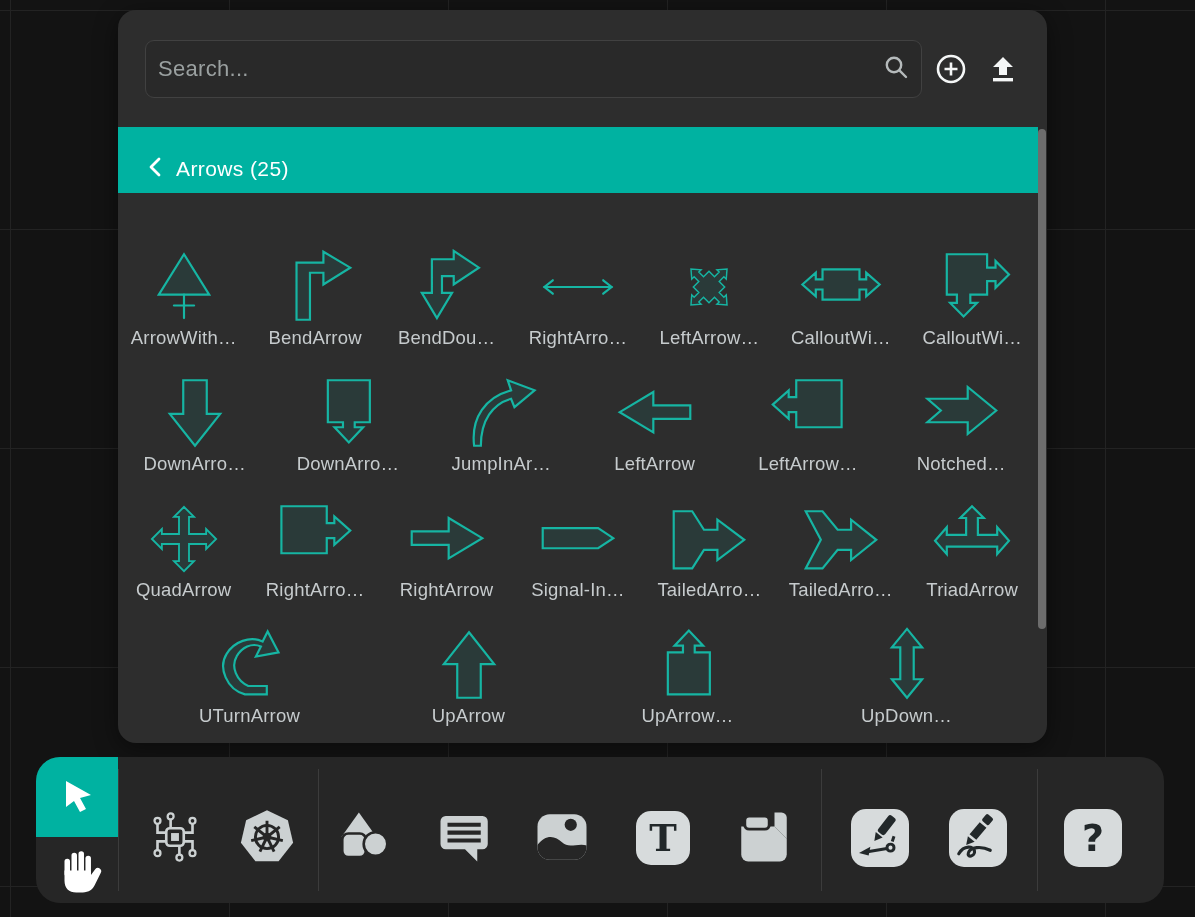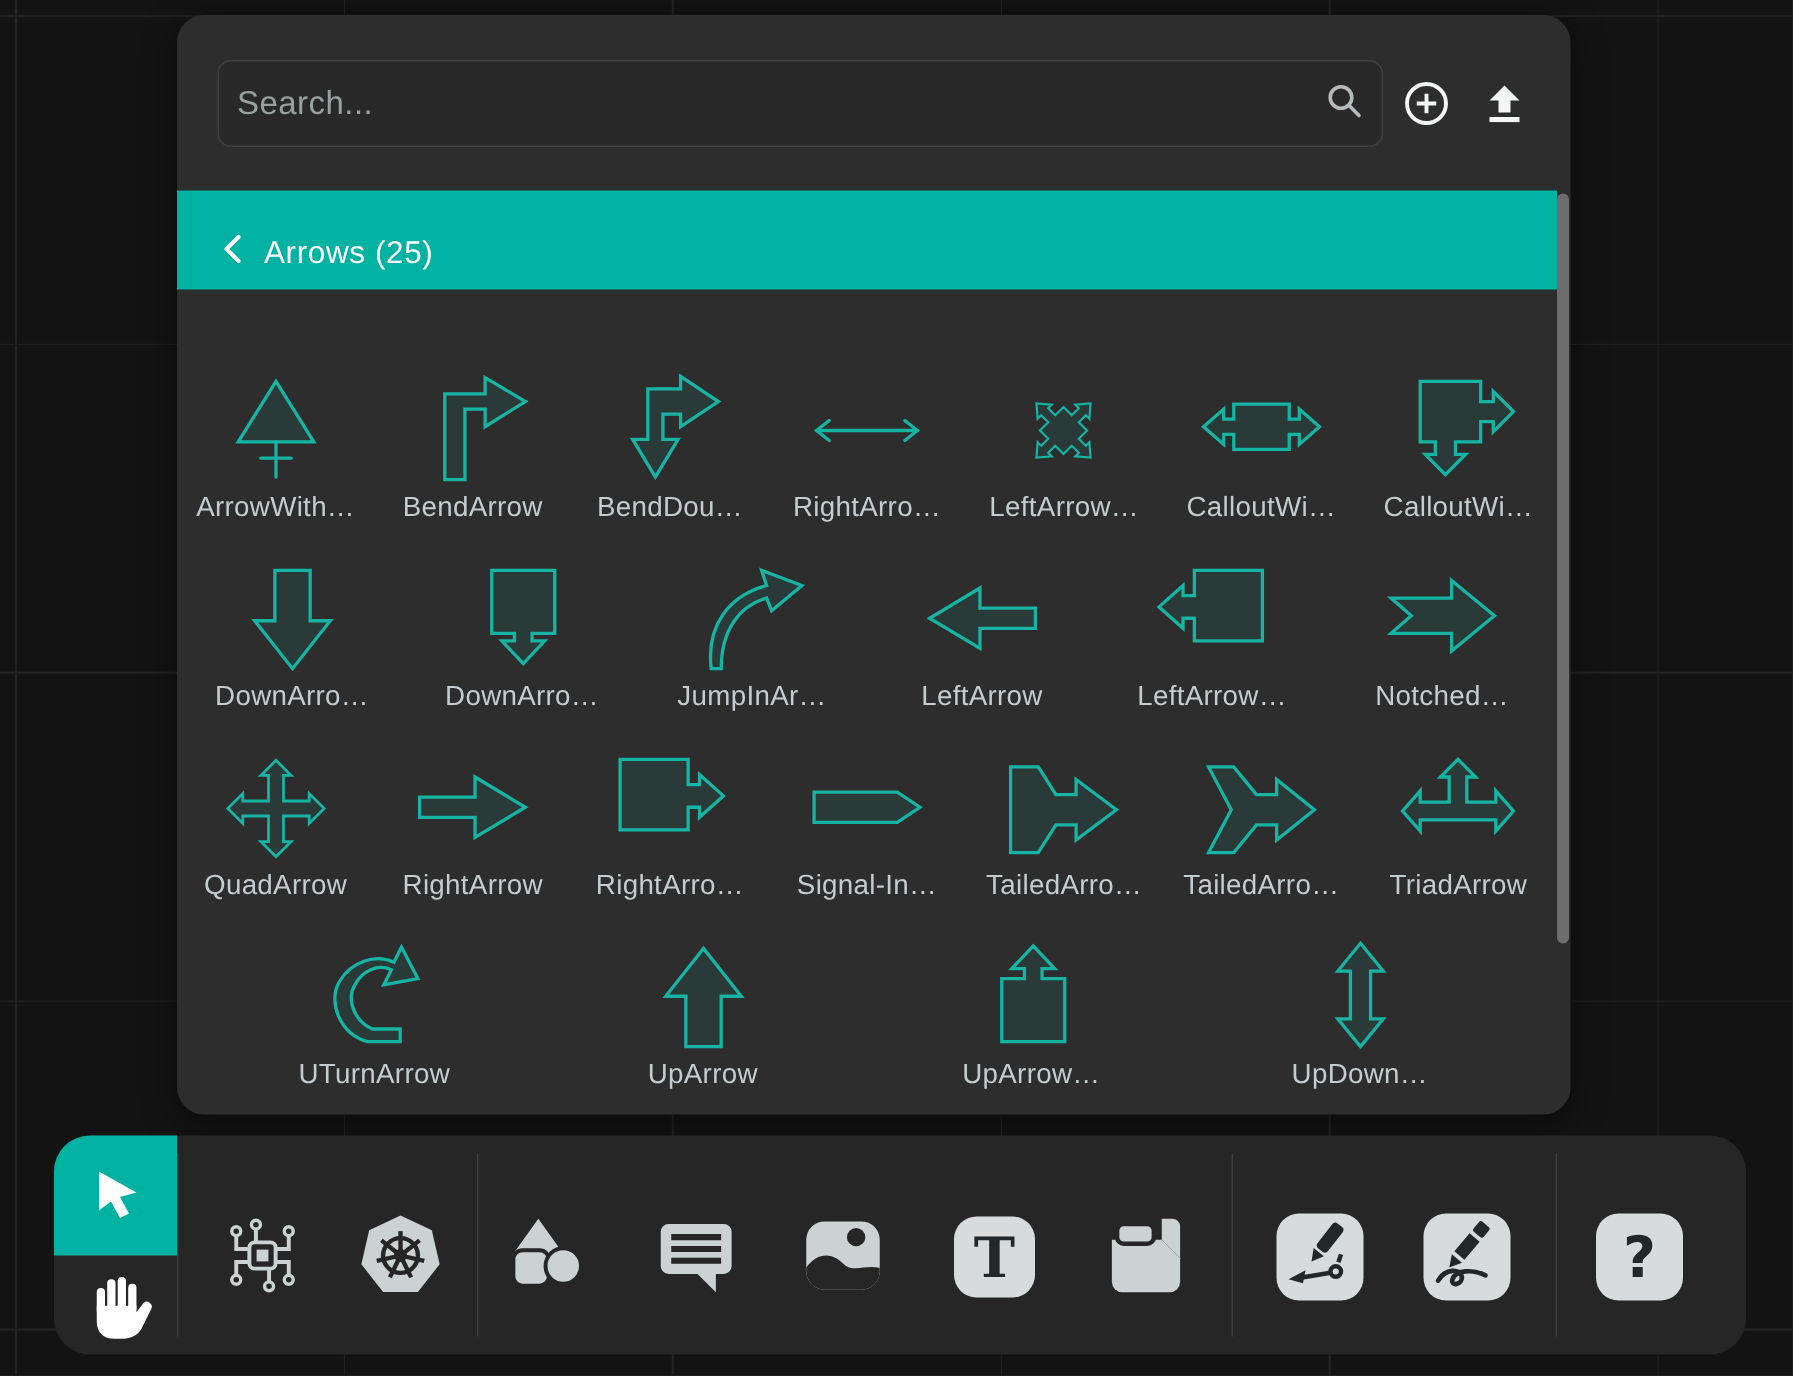--- a/index.html
+++ b/index.html
@@ -269,32 +269,32 @@
               <g transform="translate(50,45) scale(0.85) translate(-50,-50)">
                 <polygon points="50,5 64,19 57,19 57,43 81,43 81,36 95,50 81,64 81,57 57,57 57,81 64,81 50,95 36,81 43,81 43,57 19,57 19,64 5,50 19,36 19,43 43,43 43,19 36,19"></polygon>
               </g>
             </svg>
         </div>
         <div class="lbl">QuadArrow</div>
       </div>
       <div class="cell">
         <div class="icon-box">
           <svg class="sh" width="84" height="76" viewBox="0 0 100 90">
+              <polygon points="10,6 64,6 64,26 73,26 73,18 92,35 73,52 73,44 64,44 64,62 10,62"></polygon>
+            </svg>
+        </div>
+        <div class="lbl">RightArro…</div>
+      </div>
+      <div class="cell">
+        <div class="icon-box">
+          <svg class="sh" width="84" height="76" viewBox="0 0 100 90">
               <polygon points="8,36 52,36 52,20 92,44 52,68 52,52 8,52"></polygon>
             </svg>
         </div>
         <div class="lbl">RightArrow</div>
-      </div>
-      <div class="cell">
-        <div class="icon-box">
-          <svg class="sh" width="84" height="76" viewBox="0 0 100 90">
-              <polygon points="10,6 64,6 64,26 73,26 73,18 92,35 73,52 73,44 64,44 64,62 10,62"></polygon>
-            </svg>
-        </div>
-        <div class="lbl">RightArro…</div>
       </div>
       <div class="cell">
         <div class="icon-box">
           <svg class="sh" width="84" height="76" viewBox="0 0 100 90">
               <polygon points="8,32 74,32 92,44 74,56 8,56"></polygon>
             </svg>
         </div>
         <div class="lbl">Signal-In…</div>
       </div>
       <div class="cell">

